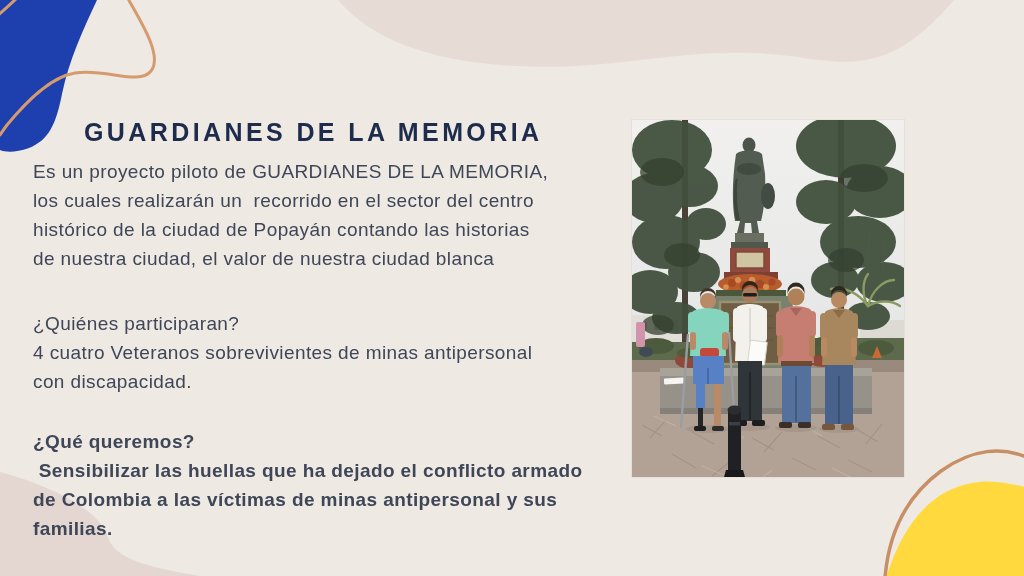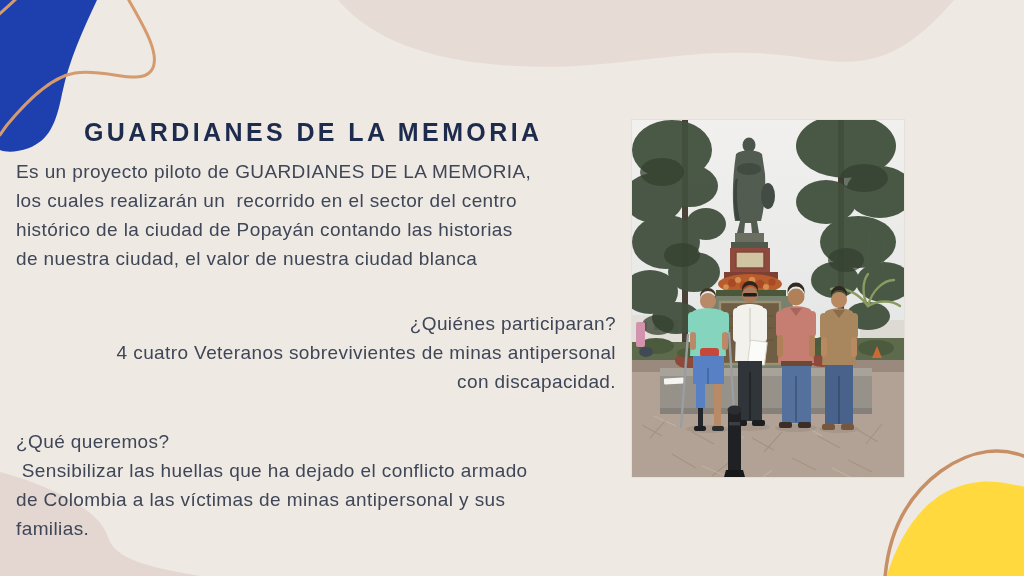--- a/index.html
+++ b/index.html
@@ -8,27 +8,27 @@
     background:#efe9e3;
     font-family:"Liberation Sans","DejaVu Sans",sans-serif;
   }
   .decor{position:absolute;inset:0;width:1024px;height:576px;pointer-events:none;}
   .slide-title{
     position:absolute;left:84px;top:100px;
     font-size:25px;font-weight:700;letter-spacing:3.4px;line-height:30px;
     color:#1d2b4c;white-space:nowrap;
   }
   .body-text{
-    position:absolute;left:16px;
+    position:absolute;left:33px;
     font-size:19px;line-height:29px;letter-spacing:0.4px;
     color:#3e4657;white-space:pre-wrap;width:600px;
   }
   .intro{top:157px;}
-  .participants{top:309px;text-align:right;}
-  .goals{top:427px;}
+  .participants{top:309px;}
+  .goals{top:427px;font-weight:bold;}
   .photo{
     position:absolute;left:632px;top:120px;width:272px;height:357px;margin:0;
     box-shadow:0 0 0 1px rgba(0,0,0,0.04);
   }
   .photo svg{display:block;width:100%;height:100%;}
 </style>
 </head>
 <body>
 
 <svg class="decor" viewBox="0 0 1024 576" aria-hidden="true">

